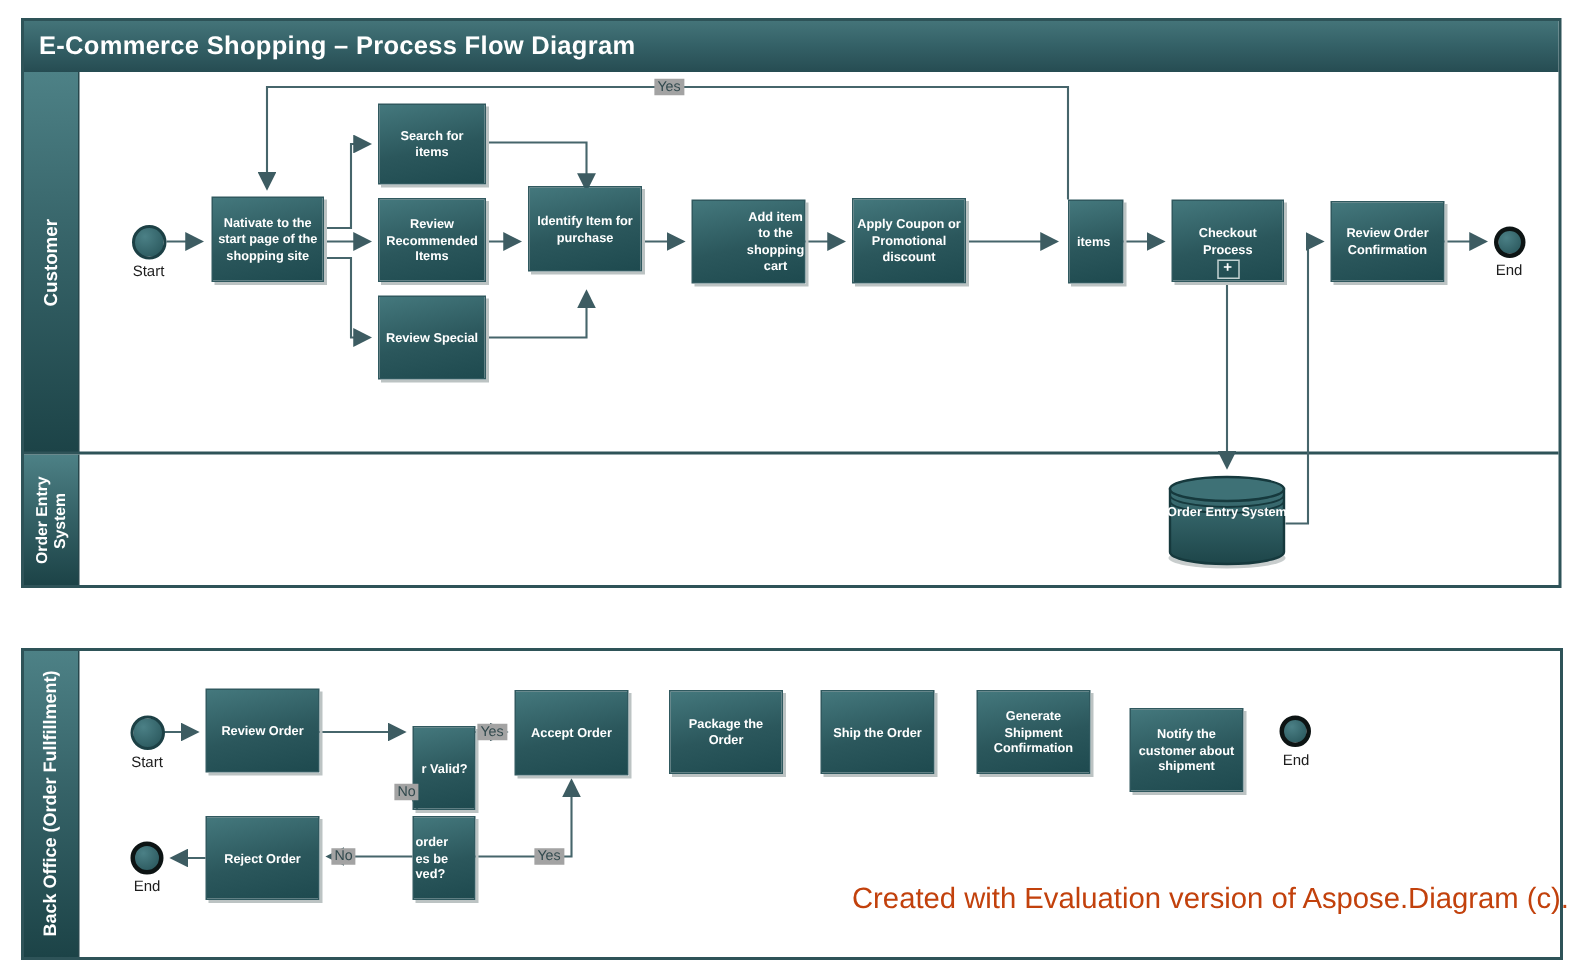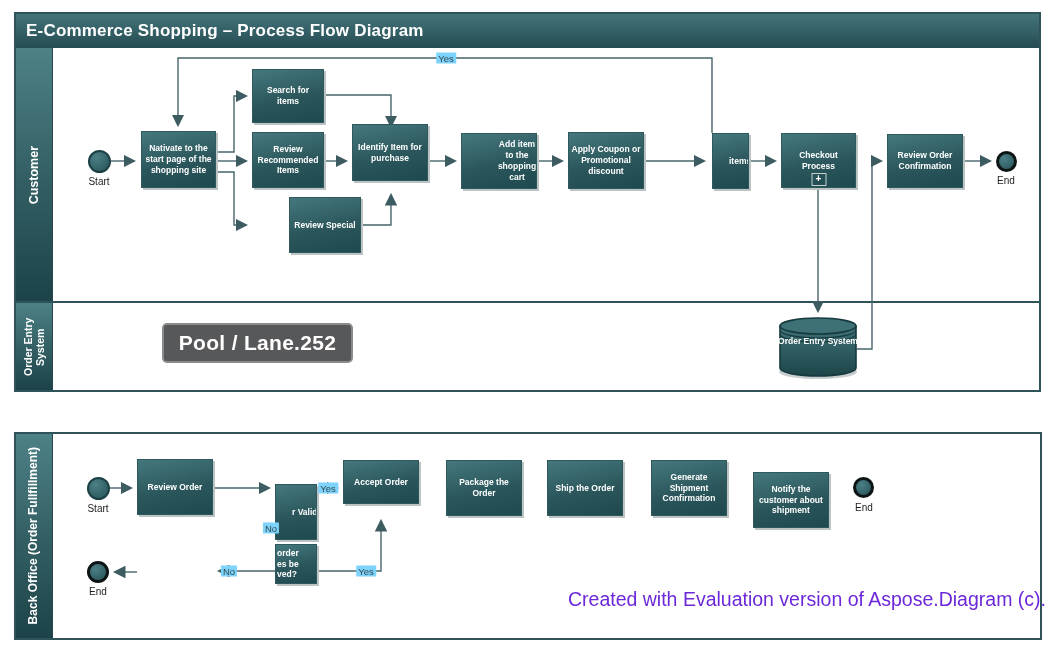--- a/index.html
+++ b/index.html
@@ -11,37 +11,37 @@
           padding-left:10px;box-sizing:border-box;letter-spacing:.2px;}
   .strip{position:absolute;background:linear-gradient(180deg,#4d8186 0%,#366368 45%,#1c4347 100%);
           border-right:1.5px solid #27474c;display:flex;align-items:center;justify-content:center;box-sizing:border-box;}
   .vtext{writing-mode:vertical-rl;transform:rotate(180deg);color:#fff;font-weight:700;text-align:center;line-height:1.15;}
   .divider{position:absolute;background:#2e5358;}
   .task{position:absolute;background:linear-gradient(168deg,#447largest 0);}
   .task{position:absolute;background:linear-gradient(168deg,#44787d 0%,#2b575c 55%,#1e4a4f 100%);
         border:1px solid #30595f;box-shadow:2px 2px 0 #bcc3c3;color:#fff;font-size:8.5px;
         line-height:1.28;display:flex;align-items:center;justify-content:center;text-align:center;
         padding:1px 2px;box-sizing:border-box;font-weight:600;}
-  .task.clip{justify-content:flex-start;text-align:center;padding-left:16px;overflow:hidden;white-space:nowrap;}
+  .task.clip{justify-content:flex-start;text-align:center;padding-left:5px;overflow:hidden;white-space:nowrap;}
   .task.clipcol{flex-direction:column;align-items:flex-start;justify-content:center;text-align:left;
         padding-left:1px;overflow:hidden;}
   .ec{position:absolute;border-radius:50%;box-sizing:border-box;
       background:radial-gradient(circle at 35% 30%, #4b8086, #265257);}
   .ec.start{border:2px solid #1c4045;}
   .ec.end{border:3px solid #0d1414;}
   .clbl{position:absolute;font-size:10px;color:#1d1d1d;transform:translateX(-50%);white-space:nowrap;}
-  .elbl{position:absolute;font-size:9.5px;color:#324a4e;background:#7dd3fc;padding:0 2px;
+  .elbl{position:absolute;font-size:9.5px;color:#324a4e;background:#a3a3a3;padding:0 2px;
         transform:translate(-50%,-50%);white-space:nowrap;}
   .plus{position:absolute;left:50%;bottom:1px;transform:translateX(-50%);width:13px;height:11px;
         border:1px solid #c3d2d2;font-size:10px;line-height:10px;text-align:center;color:#fff;font-weight:700;}
   #wires{position:absolute;left:0;top:0;pointer-events:none;}
   .tooltip{position:absolute;background:#57585a;border:2px solid #8a8b8d;border-radius:5px;
         color:#fff;font-size:21px;font-weight:600;display:flex;align-items:center;justify-content:center;
         box-sizing:border-box;letter-spacing:.3px;}
-  .watermark{position:absolute;color:#6d28d9;font-size:19.5px;white-space:nowrap;}
+  .watermark{position:absolute;color:#c2410c;font-size:19.5px;white-space:nowrap;}
   .cyl-wrap{position:absolute;}
   .cyl-label{position:absolute;left:0;top:20px;width:100%;text-align:center;color:#fff;
         font-size:8.5px;font-weight:600;line-height:1.3;}
 </style>
 </head>
 <body>
 
 <div id="canvas">
 
   <div class="pool" style="left:14px;top:12px;width:1027px;height:380px;"></div>
@@ -93,21 +93,21 @@
       <path d="M137,572 L115,572" marker-end="url(#arr)"></path>
     </g>
   </svg>
 
   <div class="ec start" style="left:88px;top:150px;width:23px;height:23px;"></div>
   <span class="clbl" style="left:99px;top:176px;">Start</span>
 
   <div class="task" style="left:252px;top:69px;width:72px;height:54px;">Search for items</div>
   <div class="task" style="left:141px;top:131px;width:75px;height:57px;">Nativate to the start page of the shopping site</div>
   <div class="task" style="left:252px;top:132px;width:72px;height:56px;">Review Recommended Items</div>
-  <div class="task" style="left:252px;top:197px;width:72px;height:56px;margin-left:37px;">Review Special</div>
+  <div class="task" style="left:252px;top:197px;width:72px;height:56px;">Review Special</div>
   <div class="task" style="left:352px;top:124px;width:76px;height:57px;">Identify Item for purchase</div>
   <div class="task" style="left:461px;top:133px;width:76px;height:56px;padding-left:38px;">Add item to the shopping cart</div>
   <div class="task" style="left:568px;top:132px;width:76px;height:57px;">Apply Coupon or Promotional discount</div>
   <div class="task clip" style="left:712px;top:133px;width:37px;height:56px;">items</div>
 
   <div class="task" style="left:781px;top:133px;width:75px;height:55px;">
     <span>Checkout Process</span>
     <span class="plus">+</span>
   </div>
 
@@ -128,40 +128,38 @@
       </defs>
       <ellipse cx="40" cy="56" rx="39" ry="7" fill="#9aa4a4" opacity="0.55"></ellipse>
       <path d="M2,10 L2,52 A38,8 0 0 0 78,52 L78,10 Z" fill="url(#cylg)" stroke="#16393d" stroke-width="1.6"></path>
       <ellipse cx="40" cy="10" rx="38" ry="8" fill="#3e7176" stroke="#16393d" stroke-width="1.6"></ellipse>
       <path d="M2,14 A38,8 0 0 0 78,14" fill="none" stroke="#16393d" stroke-width="1.2"></path>
       <path d="M2,18 A38,8 0 0 0 78,18" fill="none" stroke="#16393d" stroke-width="1.2"></path>
     </svg>
     <div class="cyl-label">Order Entry System</div>
   </div>
 
-  <div class="tooltip" style="left:162px;top:323px;width:191px;height:40px;">
-    <span>Pool / Lane.252</span>
-  </div>
 
   <div class="ec start" style="left:87px;top:477px;width:23px;height:23px;"></div>
   <span class="clbl" style="left:98px;top:503px;">Start</span>
 
   <div class="task" style="left:137px;top:459px;width:76px;height:56px;">Review Order</div>
   <div class="task clip" style="left:275px;top:484px;width:42px;height:56px;">r Valid?</div>
-  <div class="task" style="left:343px;top:460px;width:76px;height:44px;">Accept Order</div>
+  <div class="task" style="left:343px;top:460px;width:76px;height:57px;">Accept Order</div>
   <div class="task" style="left:446px;top:460px;width:76px;height:56px;">Package the Order</div>
   <div class="task" style="left:547px;top:460px;width:76px;height:56px;">Ship the Order</div>
   <div class="task" style="left:651px;top:460px;width:76px;height:56px;">Generate Shipment Confirmation</div>
   <div class="task" style="left:753px;top:472px;width:76px;height:56px;">Notify the customer about shipment</div>
 
   <div class="ec end" style="left:853px;top:477px;width:21px;height:21px;"></div>
   <span class="clbl" style="left:864px;top:502px;">End</span>
 
+  <div class="task" style="left:137px;top:544px;width:76px;height:56px;">Reject Order</div>
 
-  <div class="task clipcol" style="left:275px;top:544px;width:42px;height:40px;">
+  <div class="task clipcol" style="left:275px;top:544px;width:42px;height:56px;">
     <span>order</span>
     <span>es be</span>
     <span>ved?</span>
   </div>
 
   <div class="ec end" style="left:87px;top:561px;width:22px;height:22px;"></div>
   <span class="clbl" style="left:98px;top:586px;">End</span>
 
   <span class="elbl" style="left:328px;top:488px;">Yes</span>
   <span class="elbl" style="left:271px;top:528px;">No</span>

